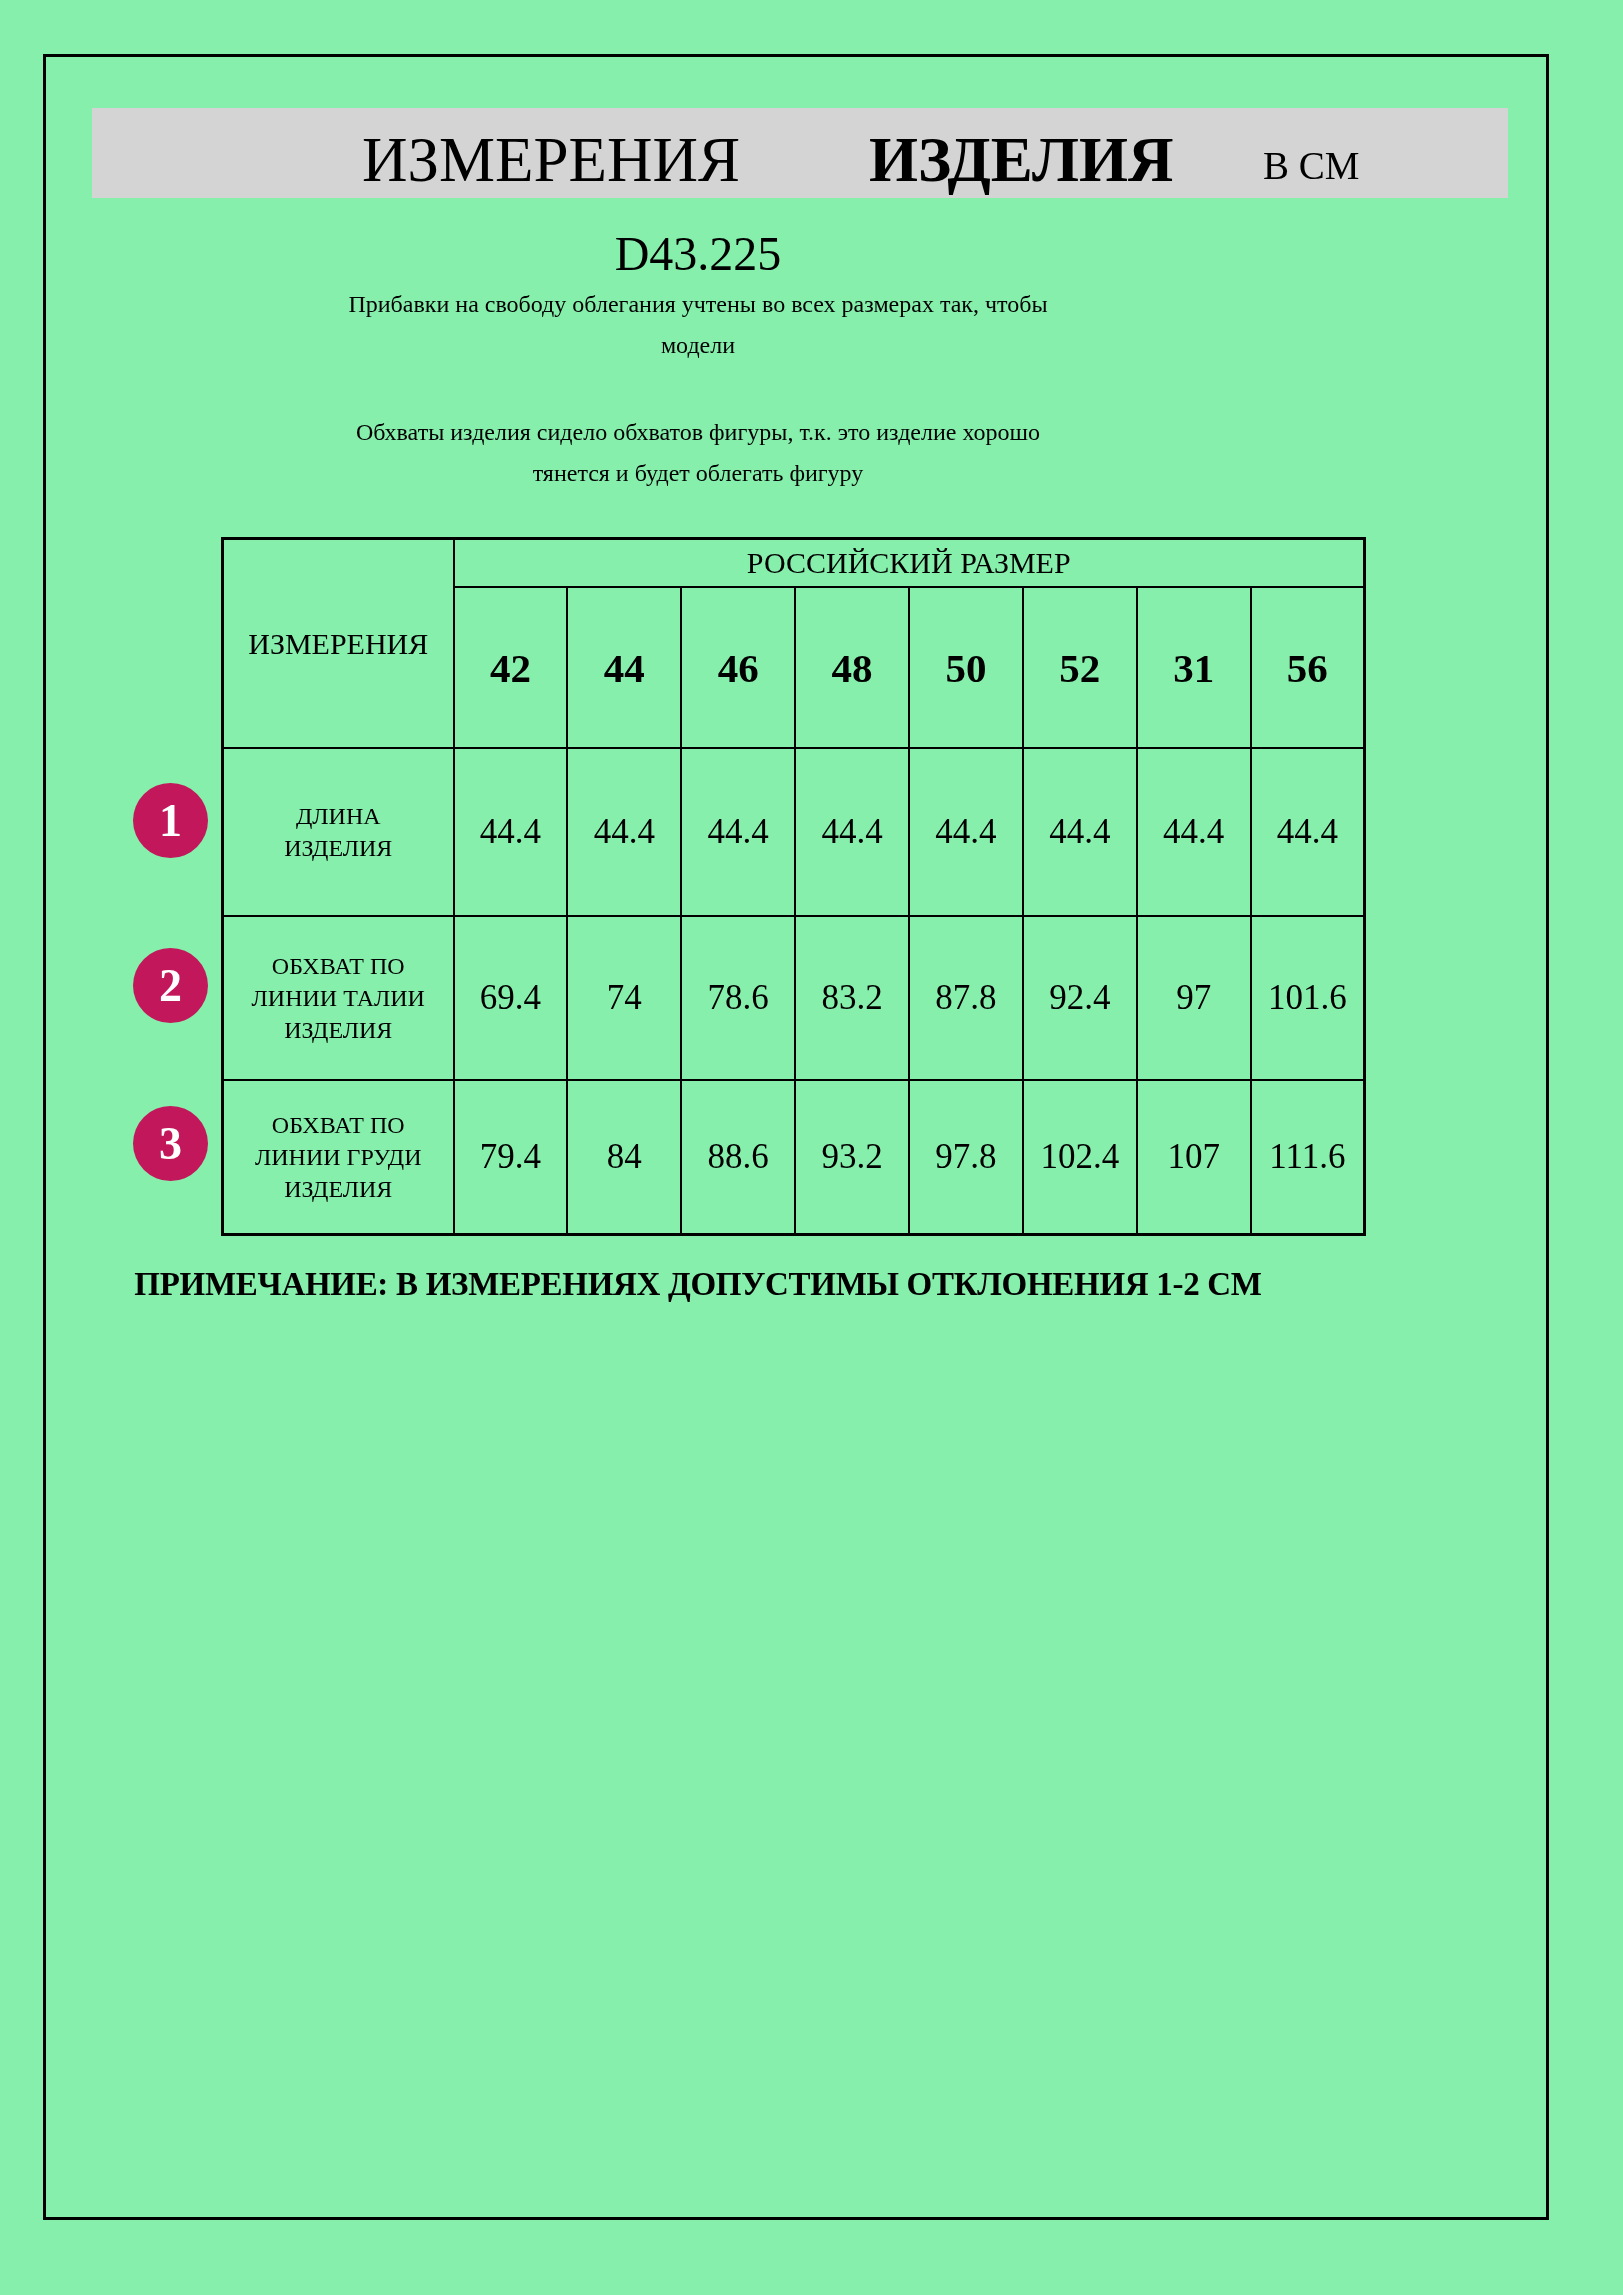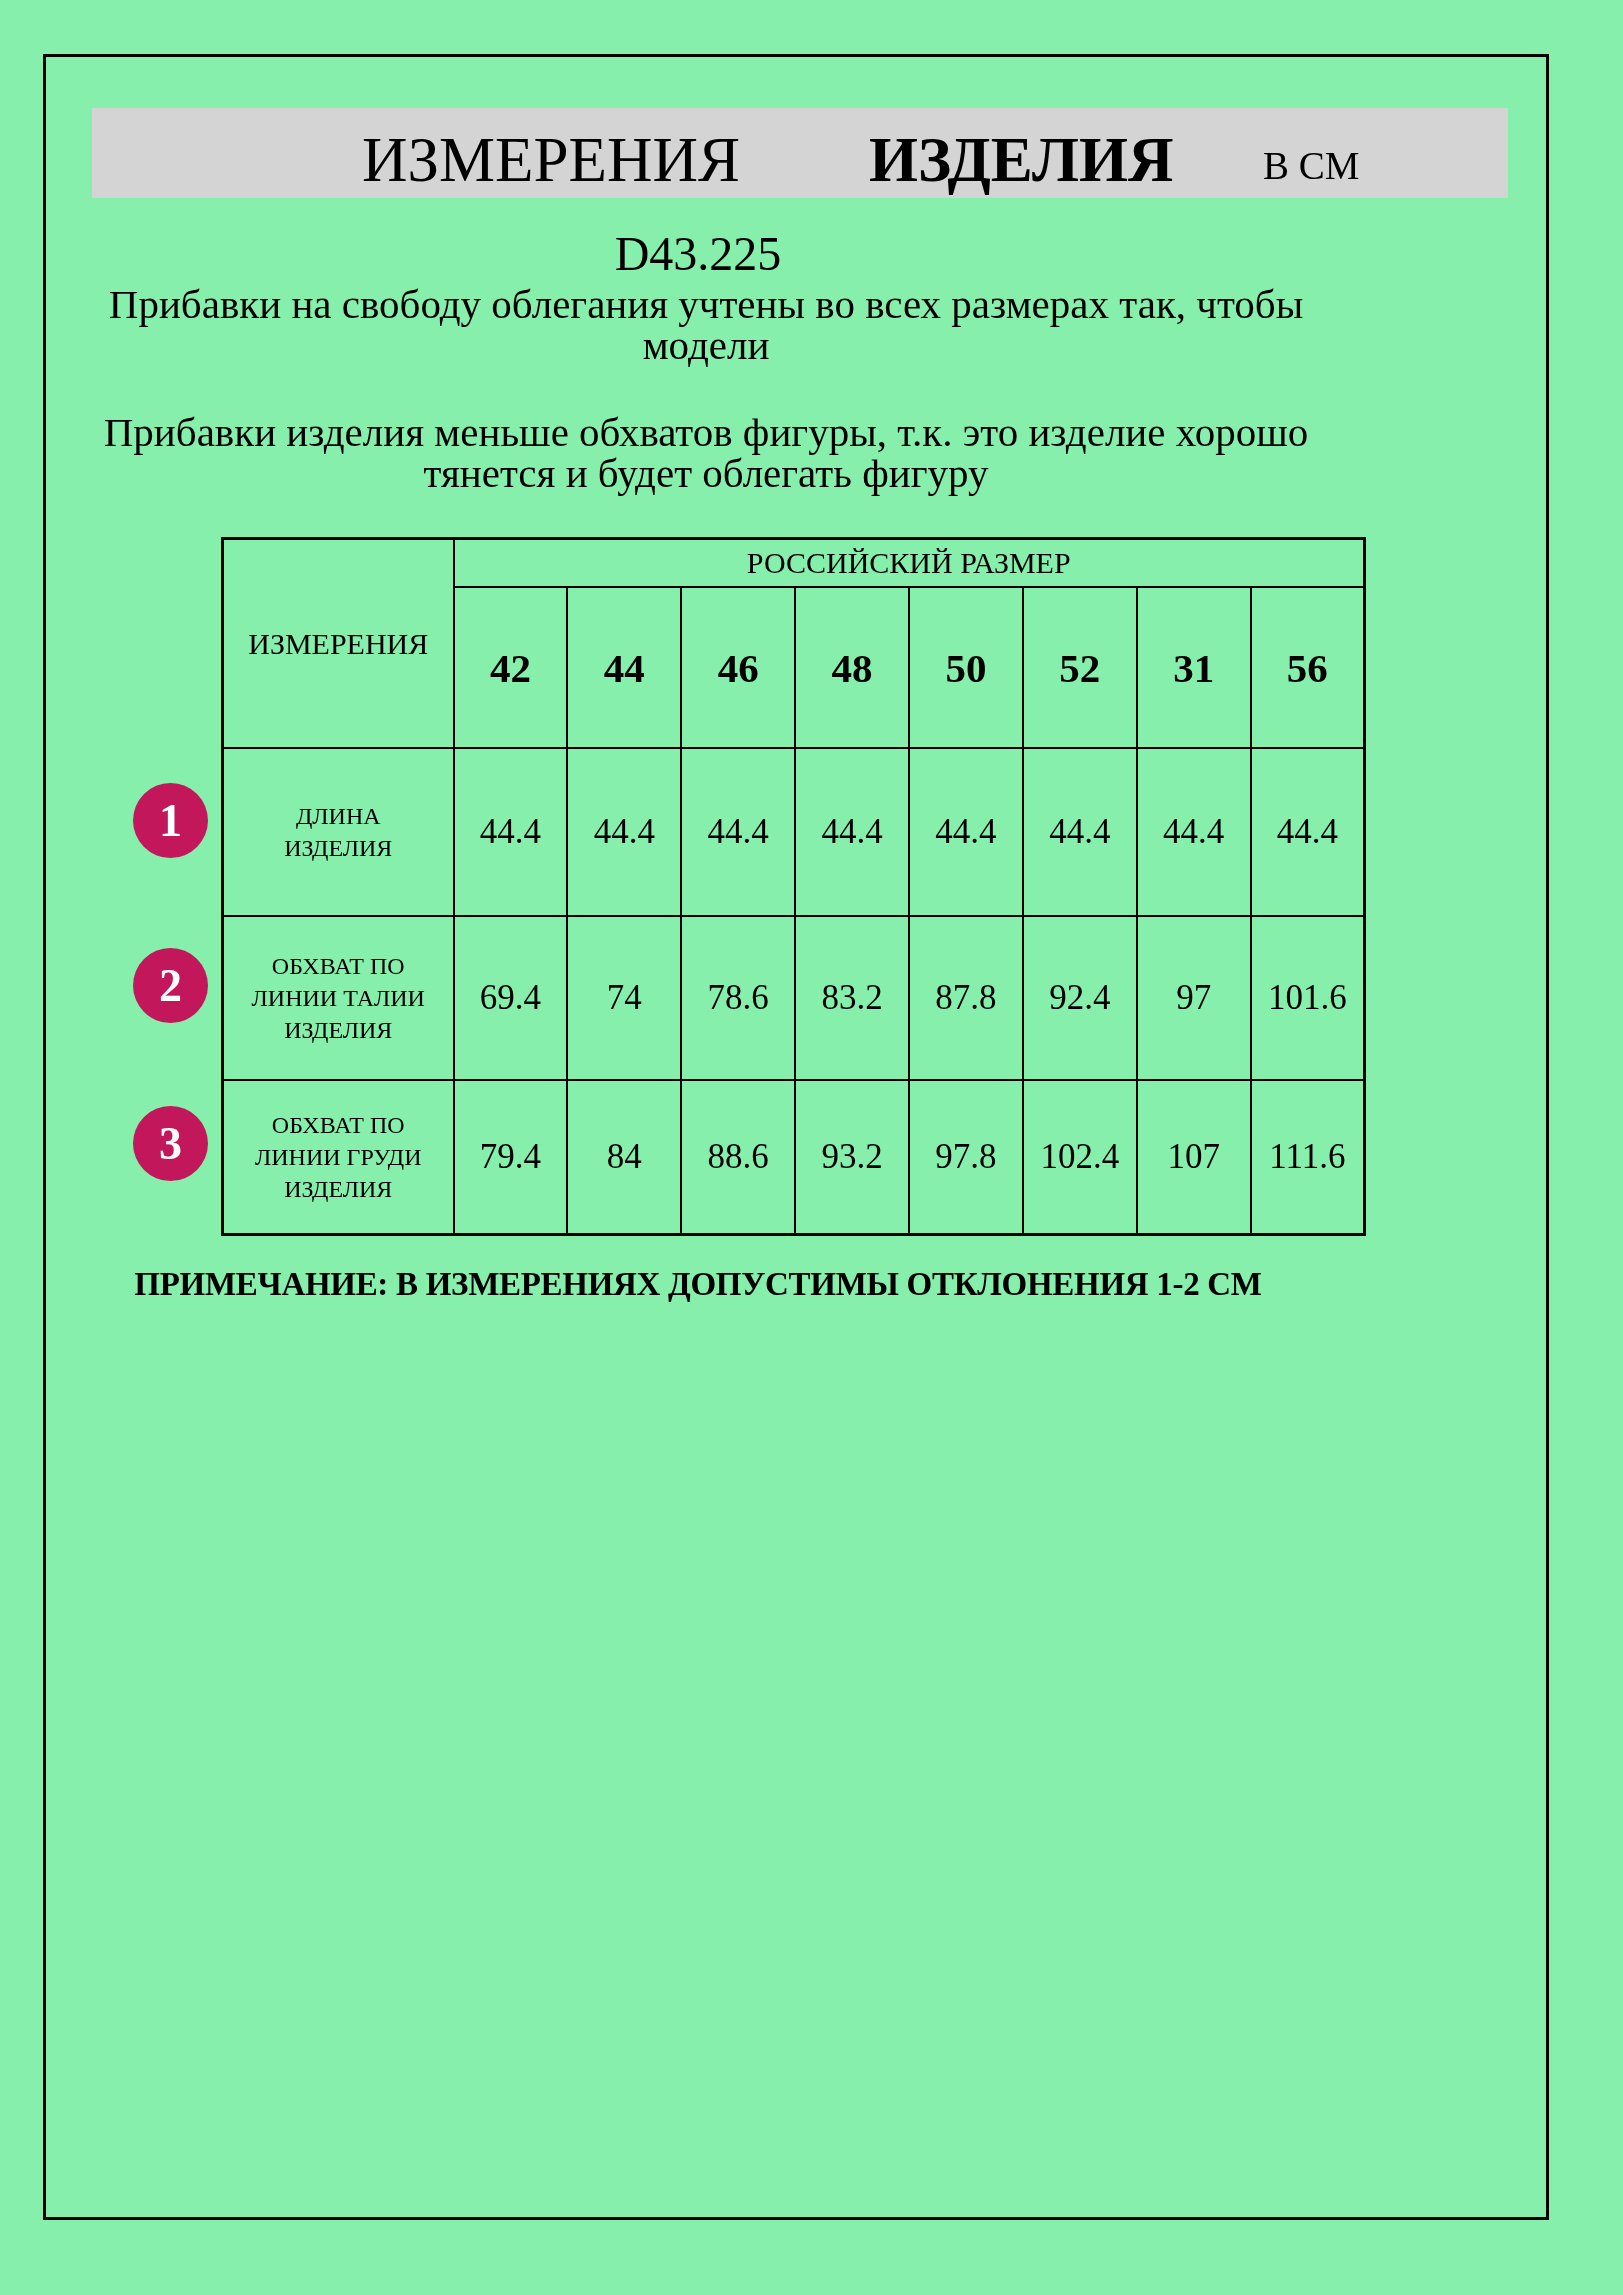--- a/index.html
+++ b/index.html
@@ -35,21 +35,21 @@
   }
   .banner .t3 {
     position: absolute; left: 1171px; bottom: 13px;
     font-size: 39px; font-weight: 400; line-height: 1; white-space: nowrap;
   }
   .centered-block {
     position: absolute; left: 43px; width: 1310px;
     text-align: center;
   }
   .code { top: 230px; font-size: 48px; line-height: 1; font-weight: 400; }
-  .para { font-size: 41px; line-height: 41px; font-weight: 400; margin-left: 8px; }
+  .para { font-size: 24px; line-height: 41px; font-weight: 400; }
   .p1 { top: 284px; }
   .p2 { top: 412px; }
   .note { top: 1266px; font-size: 33px; font-weight: 700; letter-spacing: -0.3px; }
 
   table.size-table {
     position: absolute; left: 221px; top: 537px;
     width: 1145px;
     border-collapse: collapse;
     table-layout: fixed;
   }
@@ -98,21 +98,21 @@
   </div>
 
   <div class="centered-block code">D43.225</div>
 
   <div class="centered-block para p1">
     <div>Прибавки на свободу облегания учтены во всех размерах так, чтобы</div>
     <div>модели</div>
   </div>
 
   <div class="centered-block para p2">
-    <div>Прибавки изделия меньше обхватов фигуры, т.к. это изделие хорошо</div>
+    <div>Обхваты изделия сидело обхватов фигуры, т.к. это изделие хорошо</div>
     <div>тянется и будет облегать фигуру</div>
   </div>
 
   <table class="size-table">
     <colgroup>
       <col style="width:231px">
       <col>
         <col>
         <col>
         <col>

